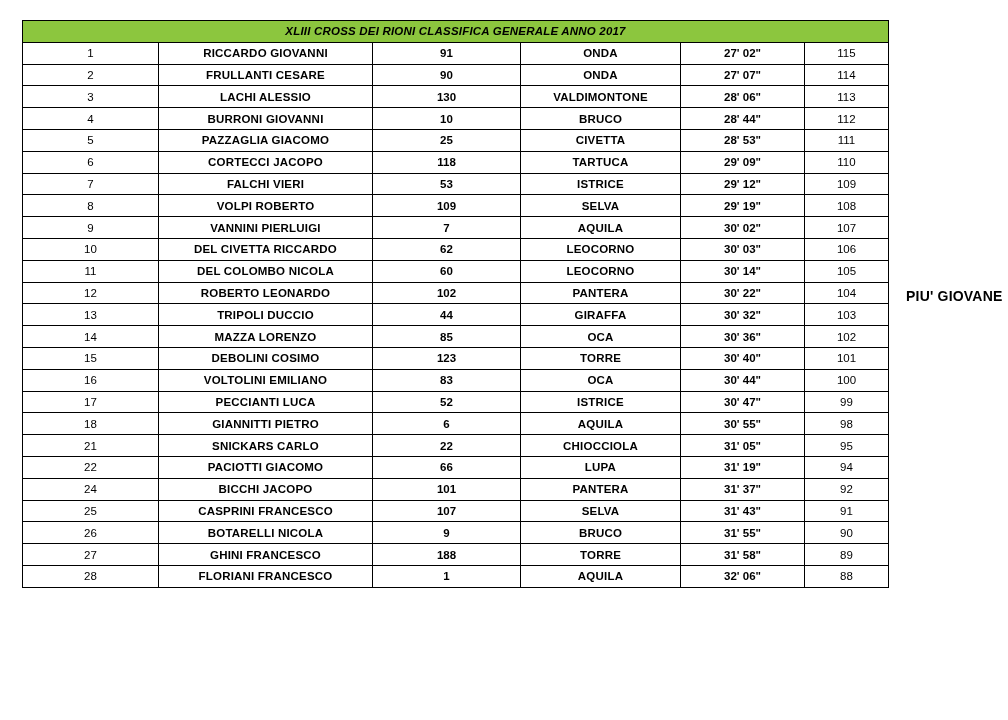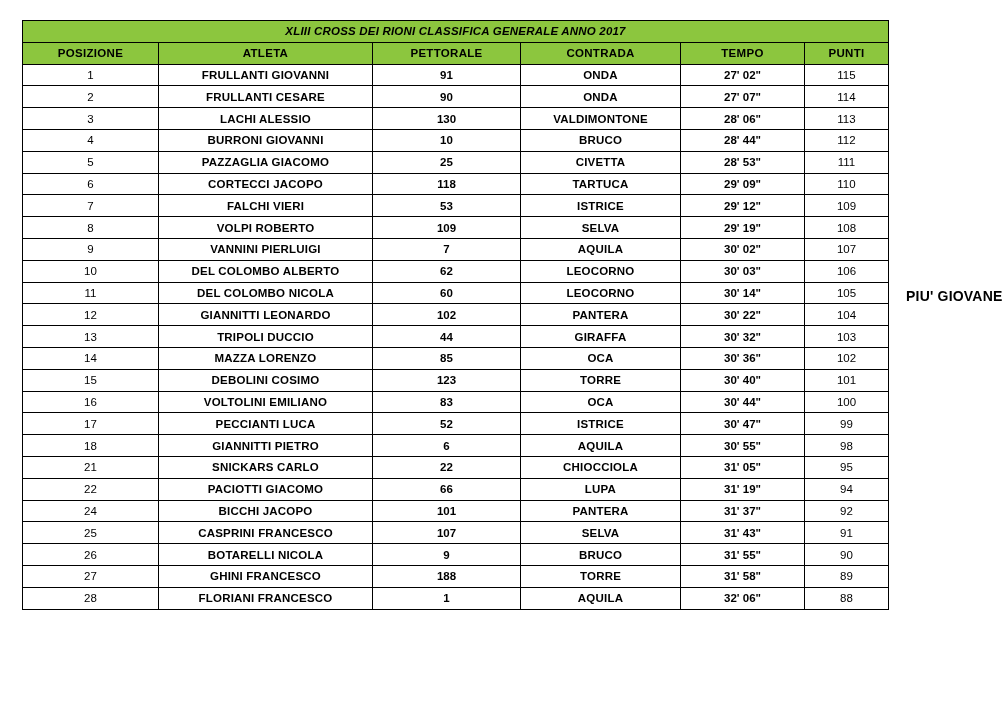--- a/index.html
+++ b/index.html
@@ -87,33 +87,25 @@
         <col class="c-atleta">
         <col class="c-pett">
         <col class="c-contrada">
         <col class="c-tempo">
         <col class="c-punti">
       </colgroup>
       <thead>
         <tr>
           <th class="title-cell" colspan="6">XLIII CROSS DEI RIONI CLASSIFICA GENERALE ANNO 2017</th>
         </tr>
-        <tr>
-          <th class="head-cell">POSIZIONE</th>
-          <th class="head-cell">ATLETA</th>
-          <th class="head-cell">PETTORALE</th>
-          <th class="head-cell">CONTRADA</th>
-          <th class="head-cell">TEMPO</th>
-          <th class="head-cell">PUNTI</th>
-        </tr>
       </thead>
       <tbody id="results-body">
           <tr>
             <td class="pos">1</td>
-            <td class="atleta">FRULLANTI GIOVANNI</td>
+            <td class="atleta">RICCARDO GIOVANNI</td>
             <td class="pett">91</td>
             <td class="contrada">ONDA</td>
             <td class="tempo">27' 02"</td>
             <td class="punti">115</td>
           </tr>
           <tr>
             <td class="pos">2</td>
             <td class="atleta">FRULLANTI CESARE</td>
             <td class="pett">90</td>
             <td class="contrada">ONDA</td>
@@ -171,37 +163,37 @@
           <tr>
             <td class="pos">9</td>
             <td class="atleta">VANNINI PIERLUIGI</td>
             <td class="pett">7</td>
             <td class="contrada">AQUILA</td>
             <td class="tempo">30' 02"</td>
             <td class="punti">107</td>
           </tr>
           <tr>
             <td class="pos">10</td>
-            <td class="atleta">DEL COLOMBO ALBERTO</td>
+            <td class="atleta">DEL CIVETTA RICCARDO</td>
             <td class="pett">62</td>
             <td class="contrada">LEOCORNO</td>
             <td class="tempo">30' 03"</td>
             <td class="punti">106</td>
           </tr>
           <tr>
             <td class="pos">11</td>
             <td class="atleta">DEL COLOMBO NICOLA</td>
             <td class="pett">60</td>
             <td class="contrada">LEOCORNO</td>
             <td class="tempo">30' 14"</td>
             <td class="punti">105</td>
           </tr>
           <tr>
             <td class="pos">12</td>
-            <td class="atleta">GIANNITTI LEONARDO</td>
+            <td class="atleta">ROBERTO LEONARDO</td>
             <td class="pett">102</td>
             <td class="contrada">PANTERA</td>
             <td class="tempo">30' 22"</td>
             <td class="punti">104</td>
           </tr>
           <tr>
             <td class="pos">13</td>
             <td class="atleta">TRIPOLI DUCCIO</td>
             <td class="pett">44</td>
             <td class="contrada">GIRAFFA</td>

